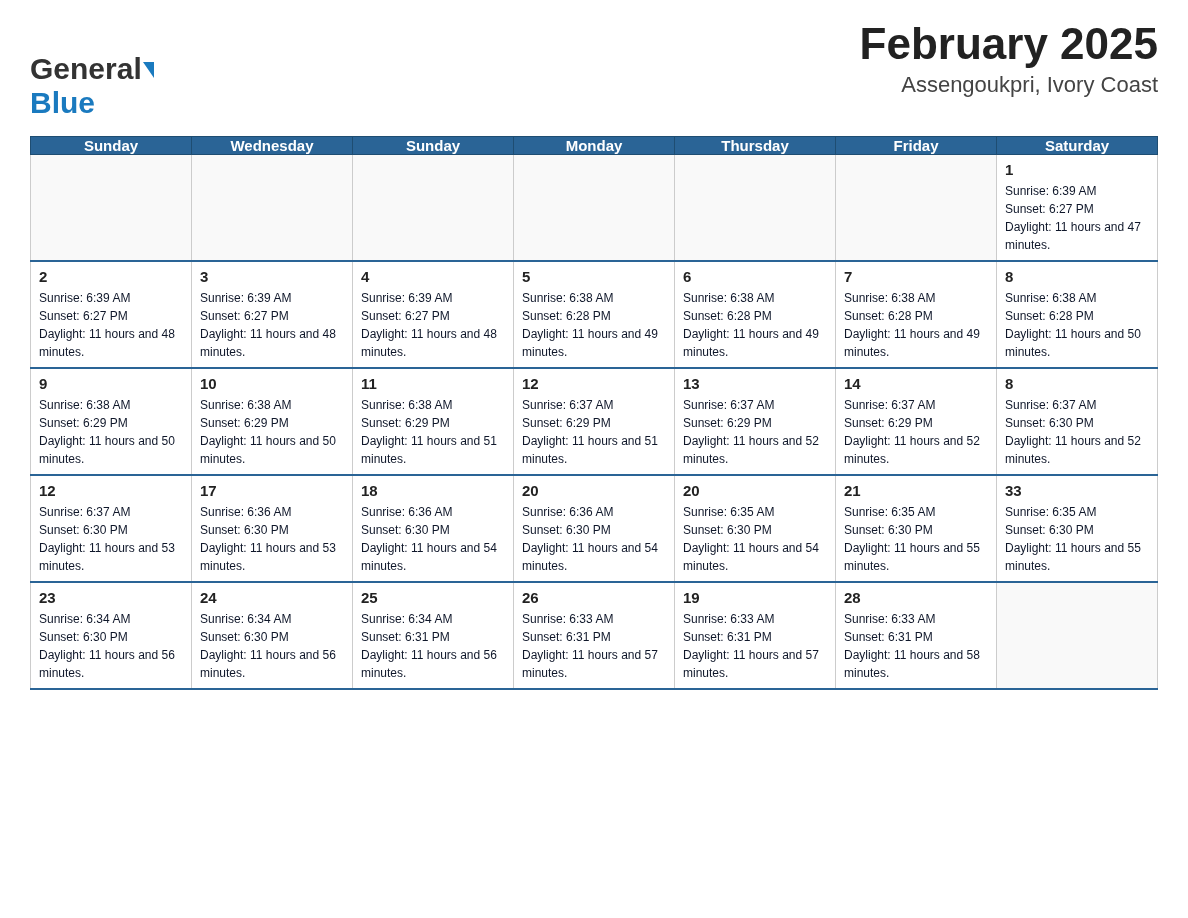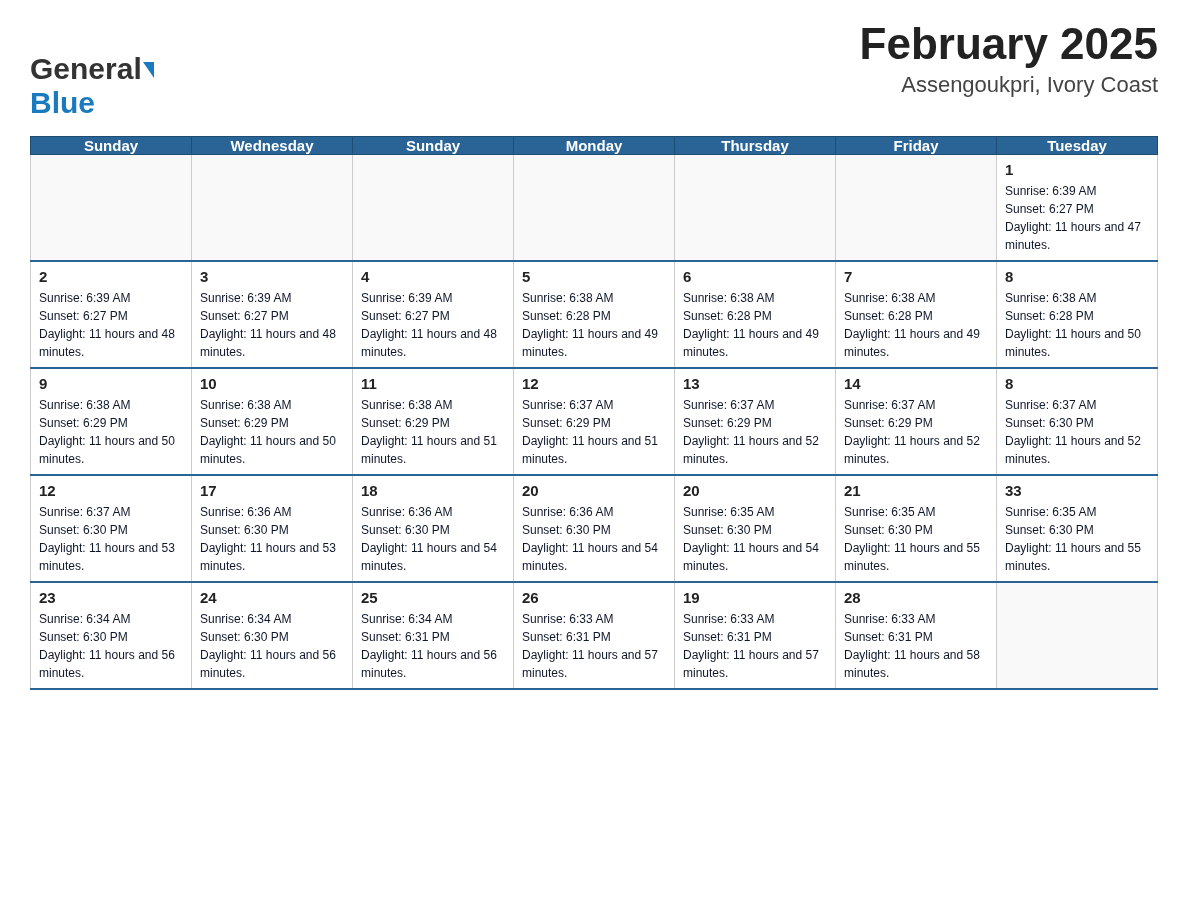--- a/index.html
+++ b/index.html
@@ -124,21 +124,21 @@
 
 <table id="calendar">
   <thead>
     <tr>
       <th>Sunday</th>
       <th>Wednesday</th>
       <th>Sunday</th>
       <th>Monday</th>
       <th>Thursday</th>
       <th>Friday</th>
-      <th>Tuesday</th>
+      <th>Saturday</th>
     </tr>
   </thead>
   <tbody id="calendar-body">
   <tr>
         <td class="empty-cell"></td>
         <td class="empty-cell"></td>
         <td class="empty-cell"></td>
         <td class="empty-cell"></td>
         <td class="empty-cell"></td>
         <td class="empty-cell"></td>

